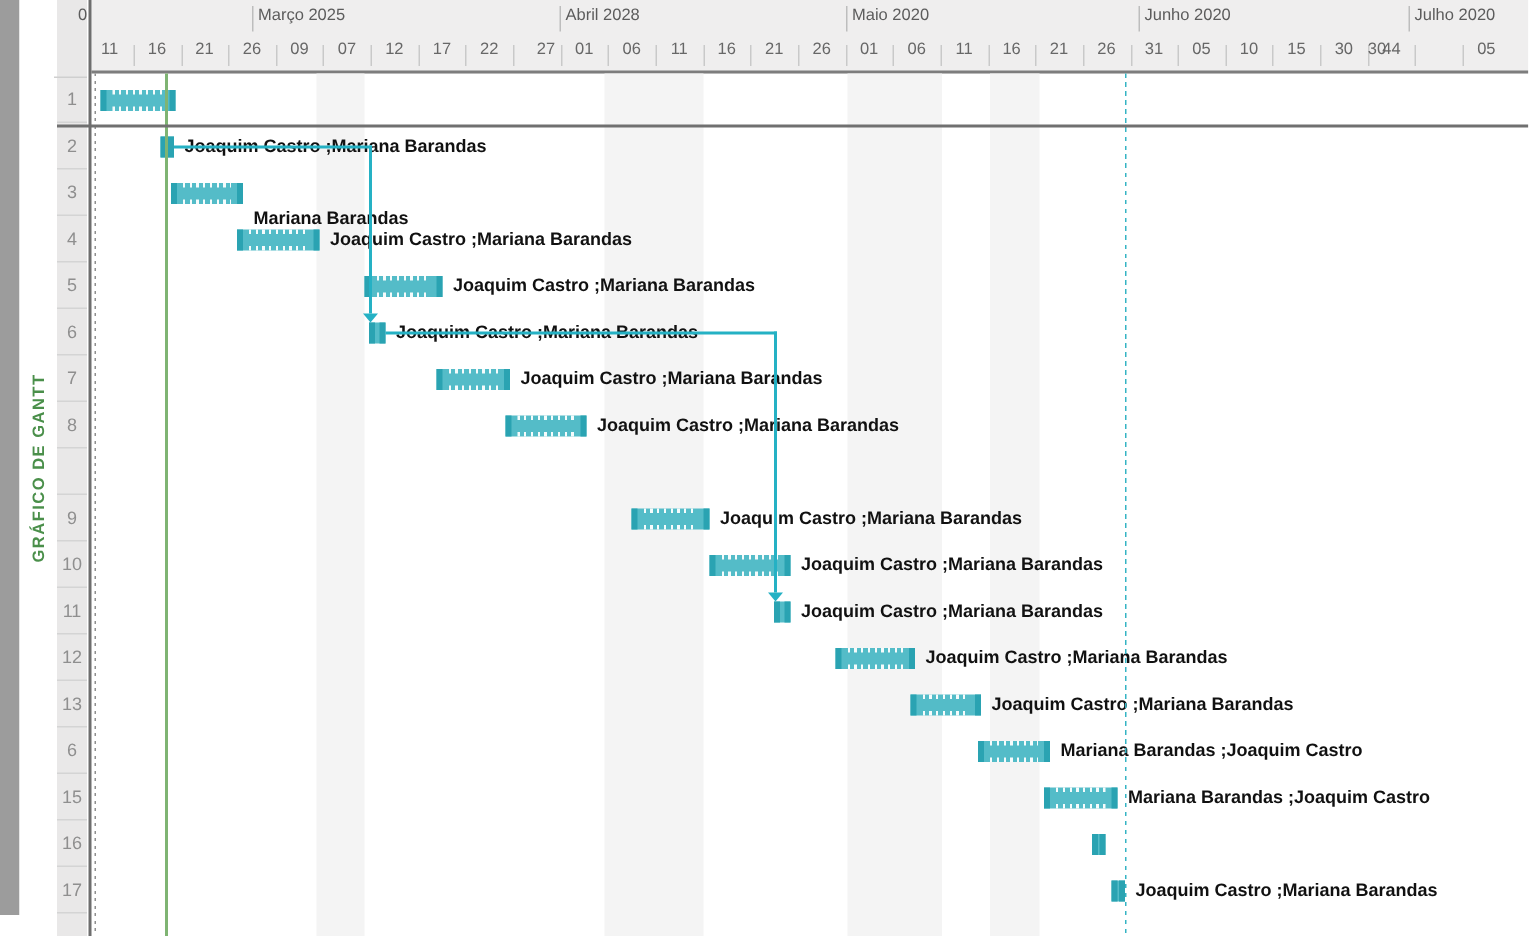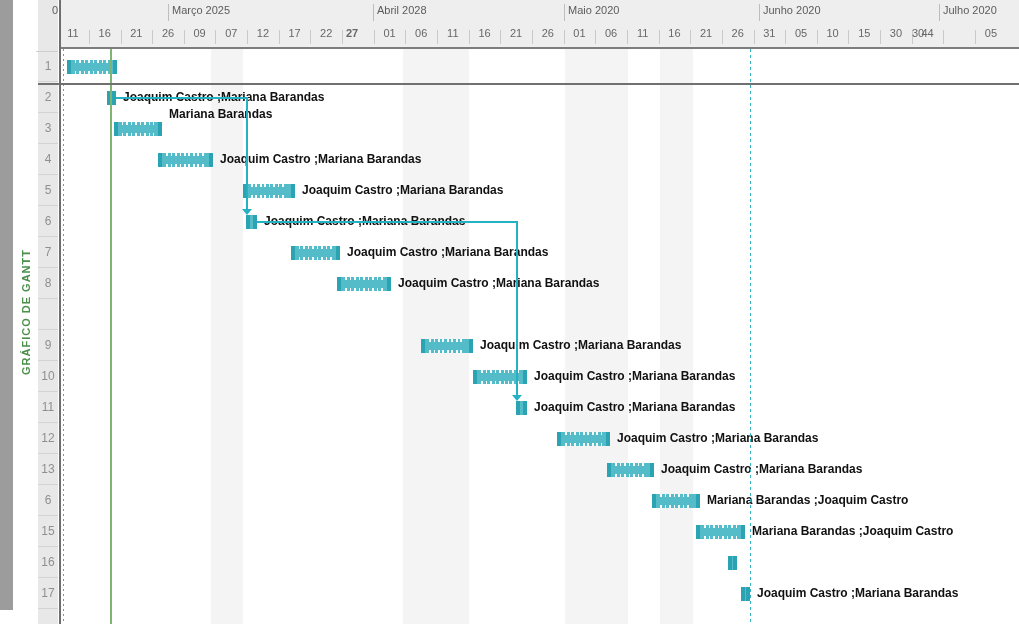--- a/index.html
+++ b/index.html
@@ -55,21 +55,21 @@
     <div class="guide" style="left: 750px; width: 1px; background: repeating-linear-gradient(rgb(53, 180, 196) 0px, rgb(53, 180, 196) 3px, transparent 3px, transparent 6px);"></div>
     <div class="sep-line" style="left: 38px; width: 981px; top: 83px; background: rgb(112, 112, 112);"></div>
     <div class="num-topline"></div>
     <div class="num-cell" style="top: 51px;">1</div>
     <div class="bar" style="left: 67px; top: 60px; width: 50px; background-color: rgb(84, 188, 200); background-image: repeating-linear-gradient(90deg, rgba(255, 255, 255, 0.95) 0px, rgba(255, 255, 255, 0.95) 1.5px, transparent 1.5px, transparent 4.5px), repeating-linear-gradient(90deg, rgba(255, 255, 255, 0.95) 0px, rgba(255, 255, 255, 0.95) 1.5px, transparent 1.5px, transparent 4.5px); background-size: calc(100% - 8px) 3px, calc(100% - 8px) 3px; background-position: 4px top, 4px bottom; background-repeat: no-repeat, no-repeat; border-left: 4px solid rgb(42, 163, 178); border-right: 4px solid rgb(42, 163, 178);"></div>
     <div class="num-cell" style="top: 82px;">2</div>
     <div class="bar" style="left: 107px; top: 91px; width: 9px; background-color: rgb(84, 188, 200); background-image: repeating-linear-gradient(90deg, rgba(255, 255, 255, 0.95) 0px, rgba(255, 255, 255, 0.95) 1.5px, transparent 1.5px, transparent 4.5px), repeating-linear-gradient(90deg, rgba(255, 255, 255, 0.95) 0px, rgba(255, 255, 255, 0.95) 1.5px, transparent 1.5px, transparent 4.5px); background-size: calc(100% - 8px) 3px, calc(100% - 8px) 3px; background-position: 4px top, 4px bottom; background-repeat: no-repeat, no-repeat; border-left: 4px solid rgb(42, 163, 178); border-right: 4px solid rgb(42, 163, 178);"></div>
     <div class="task-label" style="left: 123px; top: 82px;">Joaquim Castro ;Mariana Barandas</div>
     <div class="num-cell" style="top: 113px;">3</div>
     <div class="bar" style="left: 114px; top: 122px; width: 48px; background-color: rgb(84, 188, 200); background-image: repeating-linear-gradient(90deg, rgba(255, 255, 255, 0.95) 0px, rgba(255, 255, 255, 0.95) 1.5px, transparent 1.5px, transparent 4.5px), repeating-linear-gradient(90deg, rgba(255, 255, 255, 0.95) 0px, rgba(255, 255, 255, 0.95) 1.5px, transparent 1.5px, transparent 4.5px); background-size: calc(100% - 8px) 3px, calc(100% - 8px) 3px; background-position: 4px top, 4px bottom; background-repeat: no-repeat, no-repeat; border-left: 4px solid rgb(42, 163, 178); border-right: 4px solid rgb(42, 163, 178);"></div>
-    <div class="task-label" style="left: 169px; top: 99px;">Mariana Barandas</div>
+    <div class="task-label" style="left: 169px; top: 130px;">Mariana Barandas</div>
     <div class="num-cell" style="top: 144px;">4</div>
     <div class="bar" style="left: 158px; top: 153px; width: 55px; background-color: rgb(84, 188, 200); background-image: repeating-linear-gradient(90deg, rgba(255, 255, 255, 0.95) 0px, rgba(255, 255, 255, 0.95) 1.5px, transparent 1.5px, transparent 4.5px), repeating-linear-gradient(90deg, rgba(255, 255, 255, 0.95) 0px, rgba(255, 255, 255, 0.95) 1.5px, transparent 1.5px, transparent 4.5px); background-size: calc(100% - 8px) 3px, calc(100% - 8px) 3px; background-position: 4px top, 4px bottom; background-repeat: no-repeat, no-repeat; border-left: 4px solid rgb(42, 163, 178); border-right: 4px solid rgb(42, 163, 178);"></div>
     <div class="task-label" style="left: 220px; top: 144px;">Joaquim Castro ;Mariana Barandas</div>
     <div class="num-cell" style="top: 175px;">5</div>
     <div class="bar" style="left: 243px; top: 184px; width: 52px; background-color: rgb(84, 188, 200); background-image: repeating-linear-gradient(90deg, rgba(255, 255, 255, 0.95) 0px, rgba(255, 255, 255, 0.95) 1.5px, transparent 1.5px, transparent 4.5px), repeating-linear-gradient(90deg, rgba(255, 255, 255, 0.95) 0px, rgba(255, 255, 255, 0.95) 1.5px, transparent 1.5px, transparent 4.5px); background-size: calc(100% - 8px) 3px, calc(100% - 8px) 3px; background-position: 4px top, 4px bottom; background-repeat: no-repeat, no-repeat; border-left: 4px solid rgb(42, 163, 178); border-right: 4px solid rgb(42, 163, 178);"></div>
     <div class="task-label" style="left: 302px; top: 175px;">Joaquim Castro ;Mariana Barandas</div>
     <div class="num-cell" style="top: 206px;">6</div>
     <div class="bar" style="left: 246px; top: 215px; width: 11px; background-color: rgb(84, 188, 200); background-image: repeating-linear-gradient(90deg, rgba(255, 255, 255, 0.95) 0px, rgba(255, 255, 255, 0.95) 1.5px, transparent 1.5px, transparent 4.5px), repeating-linear-gradient(90deg, rgba(255, 255, 255, 0.95) 0px, rgba(255, 255, 255, 0.95) 1.5px, transparent 1.5px, transparent 4.5px); background-size: calc(100% - 8px) 3px, calc(100% - 8px) 3px; background-position: 4px top, 4px bottom; background-repeat: no-repeat, no-repeat; border-left: 4px solid rgb(42, 163, 178); border-right: 4px solid rgb(42, 163, 178);"></div>
     <div class="task-label" style="left: 264px; top: 206px;">Joaquim Castro ;Mariana Barandas</div>
     <div class="num-cell" style="top: 237px;">7</div>
@@ -133,21 +133,21 @@
     <div class="day-label" style="left: 199.6px;">09</div>
     <div class="day-tick" style="left: 215.45px;"></div>
     <div class="day-label" style="left: 231.3px;">07</div>
     <div class="day-tick" style="left: 247.1px;"></div>
     <div class="day-label" style="left: 262.9px;">12</div>
     <div class="day-tick" style="left: 278.75px;"></div>
     <div class="day-label" style="left: 294.6px;">17</div>
     <div class="day-tick" style="left: 310.4px;"></div>
     <div class="day-label" style="left: 326.2px;">22</div>
     <div class="day-tick" style="left: 342.05px;"></div>
-    <div class="day-label" style="left: 352px; font-weight: bold;">27</div>
+    <div class="day-label" style="left: 364px;">27</div>
     <div class="day-tick" style="left: 373.7px;"></div>
     <div class="day-label" style="left: 389.5px;">01</div>
     <div class="day-tick" style="left: 405.35px;"></div>
     <div class="day-label" style="left: 421.2px;">06</div>
     <div class="day-tick" style="left: 437px;"></div>
     <div class="day-label" style="left: 452.8px;">11</div>
     <div class="day-tick" style="left: 468.65px;"></div>
     <div class="day-label" style="left: 484.5px;">16</div>
     <div class="day-tick" style="left: 500.3px;"></div>
     <div class="day-label" style="left: 516.1px;">21</div>

